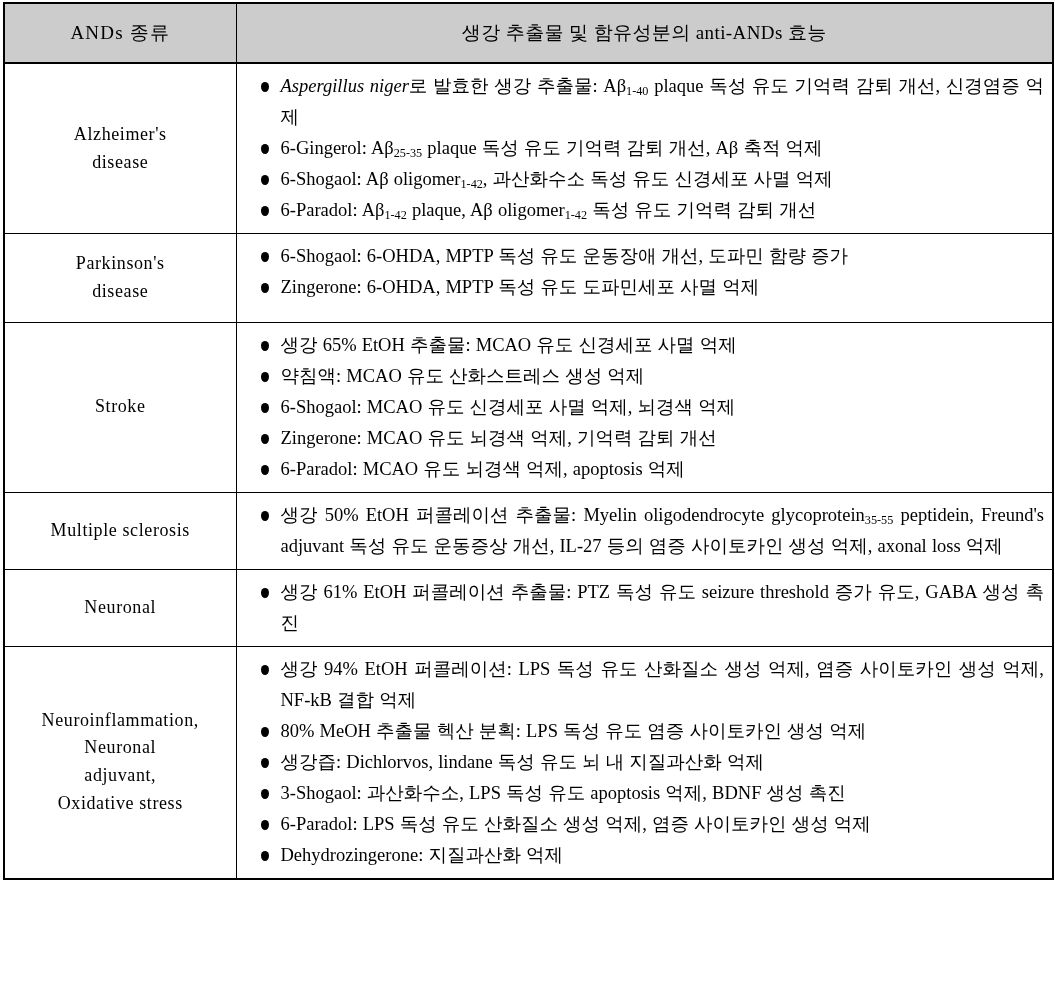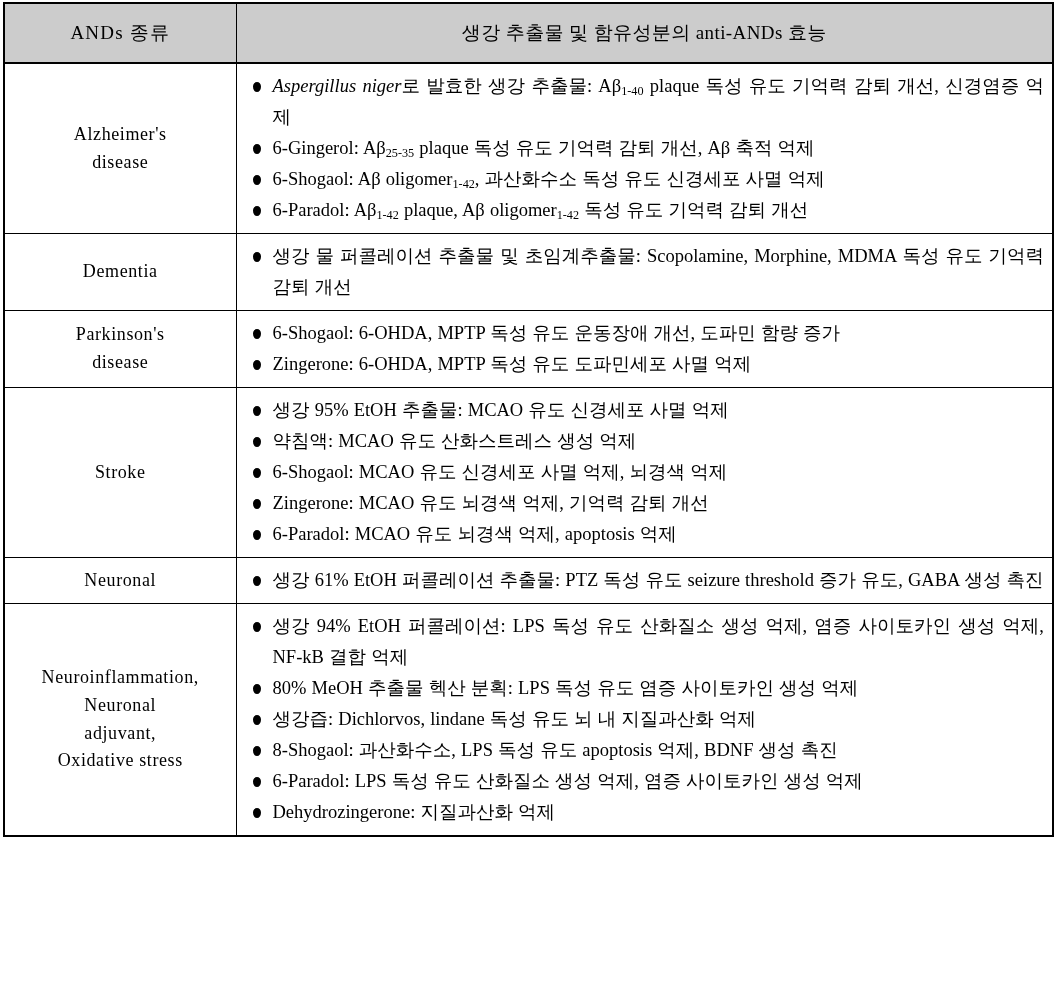--- a/index.html
+++ b/index.html
@@ -46,27 +46,27 @@
 
   tbody td {
     border: 1px solid #000000;
     vertical-align: middle;
     padding: 0;
   }
   td.cat {
     text-align: center;
     font-size: 18px;
     line-height: 1.55;
-    padding: 4px 6px;
+    padding: 16px 6px;
     letter-spacing: 0.6px;
   }
   td.cat .catline { display: block; white-space: nowrap; }
 
   td.eff {
-    padding: 7px 8px 7px 10px;
+    padding: 7px 8px 7px 18px;
     vertical-align: top;
     margin-left: 44px;
   }
   ul.bullets {
     list-style: none;
     margin: 0;
     padding: 0;
   }
   ul.bullets > li {
     position: relative;
@@ -121,51 +121,51 @@
             <ul class="bullets">
               <li><span class="it">Aspergillus niger</span>로 발효한 생강 추출물: Aβ<sub>1-40</sub> plaque 독성 유도 기억력 감퇴 개선, 신경염증 억제</li>
               <li>6-Gingerol: Aβ<sub>25-35</sub> plaque 독성 유도 기억력 감퇴 개선, Aβ 축적 억제</li>
               <li>6-Shogaol: Aβ oligomer<sub>1-42</sub>, 과산화수소 독성 유도 신경세포 사멸 억제</li>
               <li>6-Paradol: Aβ<sub>1-42</sub> plaque, Aβ oligomer<sub>1-42</sub> 독성 유도 기억력 감퇴 개선</li>
             </ul>
           </td>
         </tr>
         <tr>
           <td class="cat">
-            <span class="catline">Dementia</span>
-          </td>
-          <td class="eff">
-            <ul class="bullets">
-              <li>생강 물 퍼콜레이션 추출물 및 초임계추출물: Scopolamine, Morphine, MDMA 독성 유도 기억력 감퇴 개선</li>
-            </ul>
-          </td>
-        </tr>
-        <tr>
-          <td class="cat">
             <span class="catline">Parkinson's</span>
             <span class="catline">disease</span>
           </td>
           <td class="eff">
             <ul class="bullets">
               <li>6-Shogaol: 6-OHDA, MPTP 독성 유도 운동장애 개선, 도파민 함량 증가</li>
               <li>Zingerone: 6-OHDA, MPTP 독성 유도 도파민세포 사멸 억제</li>
             </ul>
           </td>
         </tr>
         <tr>
           <td class="cat">
             <span class="catline">Stroke</span>
           </td>
           <td class="eff">
             <ul class="bullets">
-              <li>생강 95% EtOH 추출물: MCAO 유도 신경세포 사멸 억제</li>
+              <li>생강 65% EtOH 추출물: MCAO 유도 신경세포 사멸 억제</li>
               <li>약침액: MCAO 유도 산화스트레스 생성 억제</li>
               <li>6-Shogaol: MCAO 유도 신경세포 사멸 억제, 뇌경색 억제</li>
               <li>Zingerone: MCAO 유도 뇌경색 억제, 기억력 감퇴 개선</li>
               <li>6-Paradol: MCAO 유도 뇌경색 억제, apoptosis 억제</li>
+            </ul>
+          </td>
+        </tr>
+        <tr>
+          <td class="cat">
+            <span class="catline">Multiple sclerosis</span>
+          </td>
+          <td class="eff">
+            <ul class="bullets">
+              <li>생강 50% EtOH 퍼콜레이션 추출물: Myelin oligodendrocyte glycoprotein<sub>35-55</sub> peptidein, Freund's adjuvant 독성 유도 운동증상 개선, IL-27 등의 염증 사이토카인 생성 억제, axonal loss 억제</li>
             </ul>
           </td>
         </tr>
         <tr>
           <td class="cat">
             <span class="catline">Neuronal</span>
           </td>
           <td class="eff">
             <ul class="bullets">
               <li>생강 61% EtOH 퍼콜레이션 추출물: PTZ 독성 유도 seizure threshold 증가 유도, GABA 생성 촉진</li>
@@ -177,21 +177,21 @@
             <span class="catline">Neuroinflammation,</span>
             <span class="catline">Neuronal</span>
             <span class="catline">adjuvant,</span>
             <span class="catline">Oxidative stress</span>
           </td>
           <td class="eff">
             <ul class="bullets">
               <li>생강 94% EtOH 퍼콜레이션: LPS 독성 유도 산화질소 생성 억제, 염증 사이토카인 생성 억제, NF-kB 결합 억제</li>
               <li>80% MeOH 추출물 헥산 분획: LPS 독성 유도 염증 사이토카인 생성 억제</li>
               <li>생강즙: Dichlorvos, lindane 독성 유도 뇌 내 지질과산화 억제</li>
-              <li>8-Shogaol: 과산화수소, LPS 독성 유도 apoptosis 억제, BDNF 생성 촉진</li>
+              <li>3-Shogaol: 과산화수소, LPS 독성 유도 apoptosis 억제, BDNF 생성 촉진</li>
               <li>6-Paradol: LPS 독성 유도 산화질소 생성 억제, 염증 사이토카인 생성 억제</li>
               <li>Dehydrozingerone: 지질과산화 억제</li>
             </ul>
           </td>
         </tr>
       </tbody>
   </table>
 </div>
 
 </body></html>

